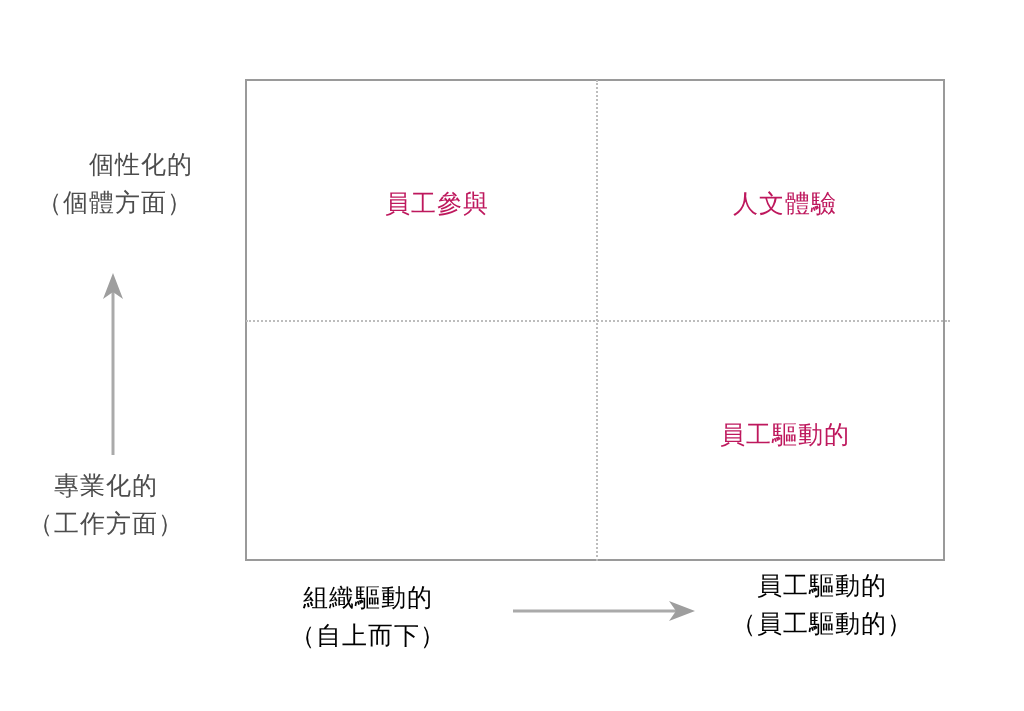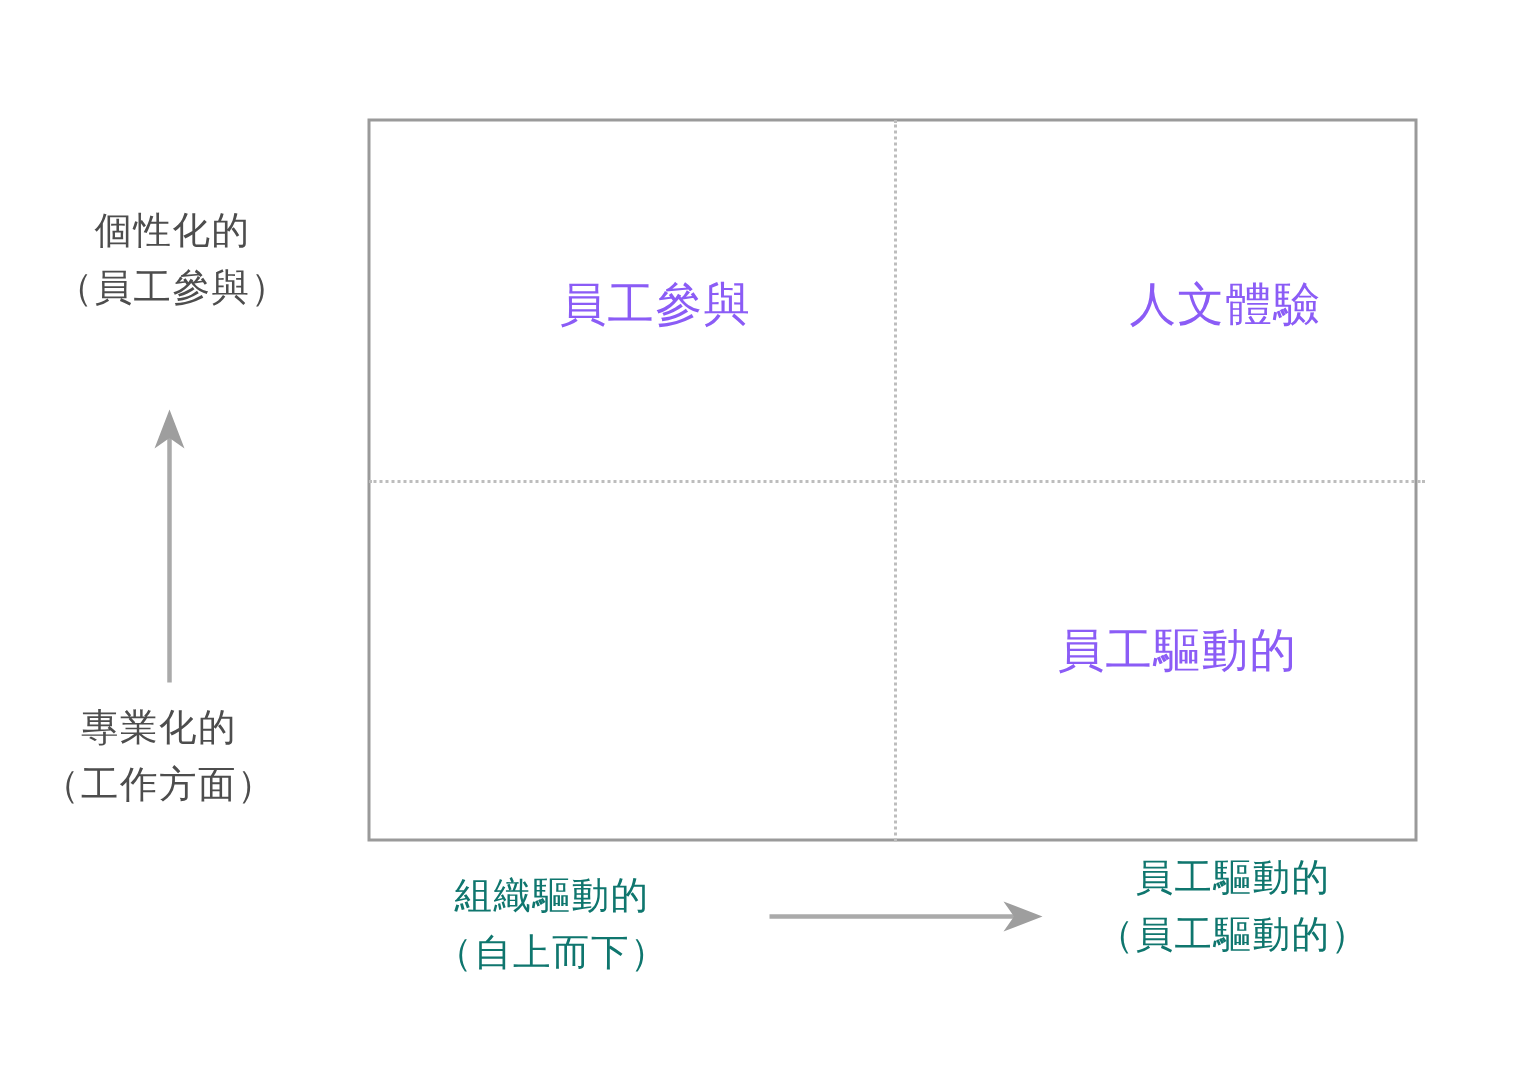--- a/index.html
+++ b/index.html
@@ -44,50 +44,50 @@
     left: 596px;
     top: 80px;
     width: 0;
     height: 481px;
     border-left: 2px dotted #bdbdbd;
   }
 
   
   .quad-label {
     position: absolute;
-    color: #8b5cf6;
-    font-size: 31px;
+    color: #be185d;
+    font-size: 25px;
     line-height: 32px;
     letter-spacing: 1px;
     white-space: nowrap;
     transform: translate(-50%, -50%);
   }
   #quad-tl { left: 437px; top: 203px; }
-  #quad-tr { left: 785px; top: 203px; margin-left: 32px; }
+  #quad-tr { left: 785px; top: 203px; }
   #quad-bl { left: 437px; top: 434px; }
   #quad-br { left: 785px; top: 434px; }
 
   
   .axis-label-left {
     position: absolute;
     color: #4d4d4d;
     font-size: 25px;
     line-height: 38px;
     letter-spacing: 1px;
     white-space: nowrap;
     text-align: center;
     transform: translateX(-50%);
   }
-  #label-individual { left: 115px; top: 135px; }
+  #label-individual { left: 115px; top: 145px; text-align: right; }
   #label-professional { left: 106px; top: 466px; }
 
   
   .axis-label-bottom {
     position: absolute;
-    color: #0f766e;
+    color: #000000;
     font-size: 25px;
     line-height: 38px;
     letter-spacing: 1px;
     white-space: nowrap;
     text-align: center;
     transform: translateX(-50%);
   }
   #label-org-driven { left: 368px; top: 578px; }
   #label-emp-driven { left: 822px; top: 566px; }
 
@@ -111,21 +111,21 @@
 
   <div class="quad-label" id="quad-tl">員工參與</div>
 
   <div class="quad-label" id="quad-tr">人文體驗</div>
 
 
   <div class="quad-label" id="quad-br">員工驅動的</div>
 
   <div class="axis-label-left" id="label-individual">
     <div>個性化的</div>
-    <div>（員工參與）</div>
+    <div>（個體方面）</div>
   </div>
 
   <div class="axis-label-left" id="label-professional">
     <div>專業化的</div>
     <div>（工作方面）</div>
   </div>
 
   <div class="axis-label-bottom" id="label-org-driven">
     <div>組織驅動的</div>
     <div>（自上而下）</div>

